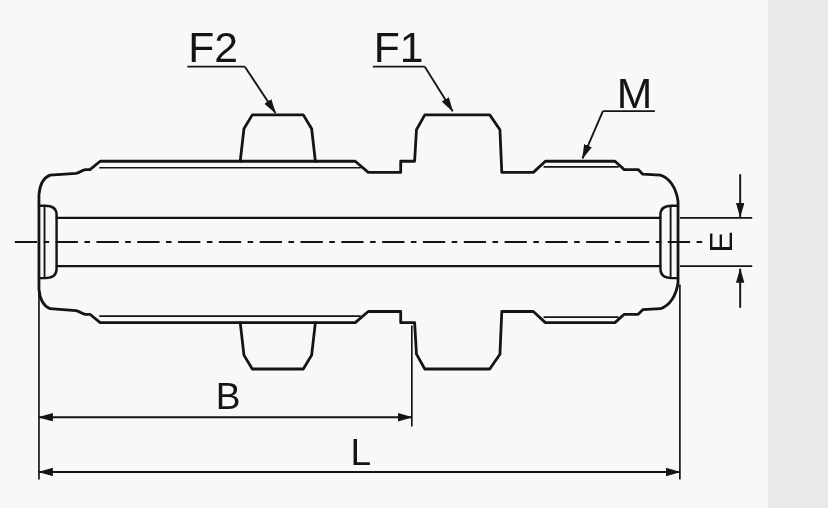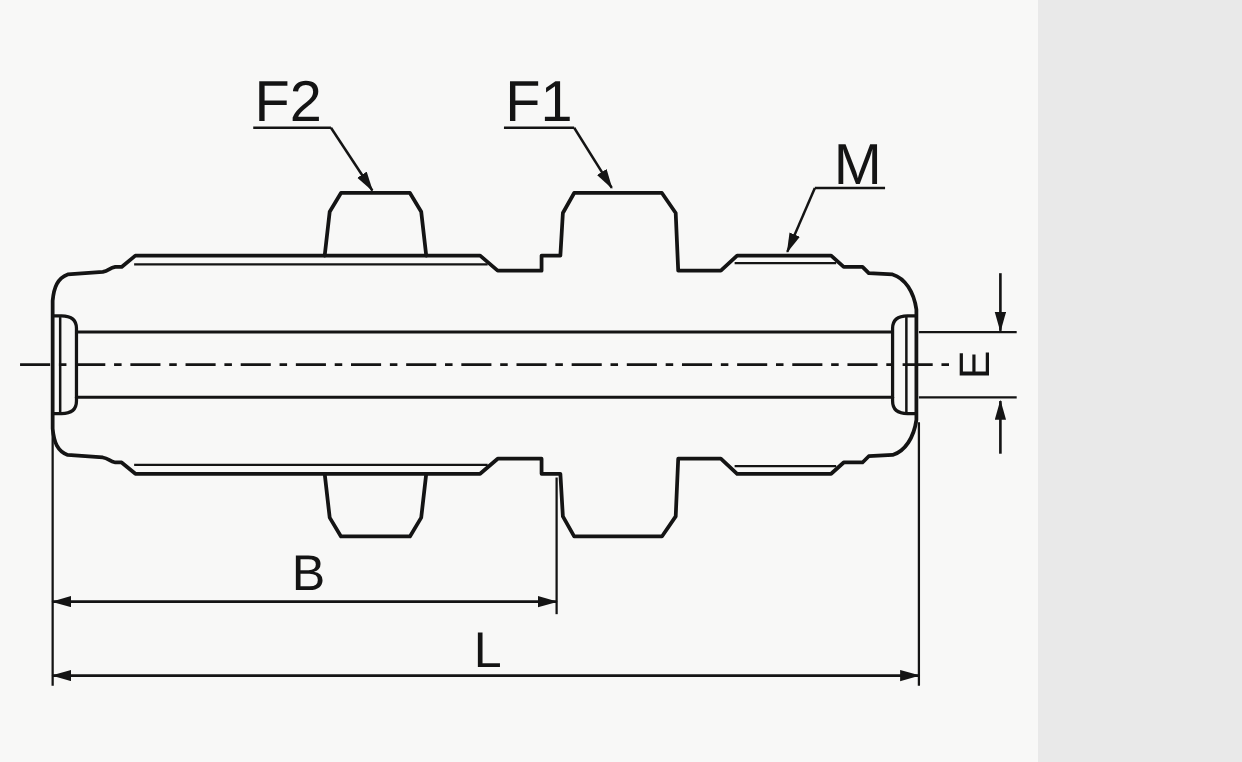--- a/index.html
+++ b/index.html
@@ -2,21 +2,21 @@
 <html style="--line: #141414; --bg: #f8f8f7;"><head>
 <meta charset="utf-8">
 <style>
   :root{
     --line:#141414;
     --bg:#f8f8f7;
   }
   html,body{margin:0;padding:0;}
   body{background:#e9e9e9;font-family:"Liberation Sans",sans-serif;}
   .canvas{
-    width:692px;height:508px;position:relative;background:var(--bg);
+    width:768px;height:508px;position:relative;background:var(--bg);
     overflow:hidden;
   }
   svg{display:block;width:100%;height:100%;}
   .stroke{stroke:var(--line);fill:none;}
   .w3{stroke-width:3;stroke-linejoin:round;stroke-linecap:round;}
   .w26{stroke-width:2.6;stroke-linejoin:round;stroke-linecap:round;}
   .w24{stroke-width:2.4;stroke-linecap:round;}
   .w2{stroke-width:2;stroke-linecap:butt;}
   .w18{stroke-width:1.8;stroke-linecap:butt;}
   .dimline{stroke-width:2.1;stroke-linecap:butt;}

